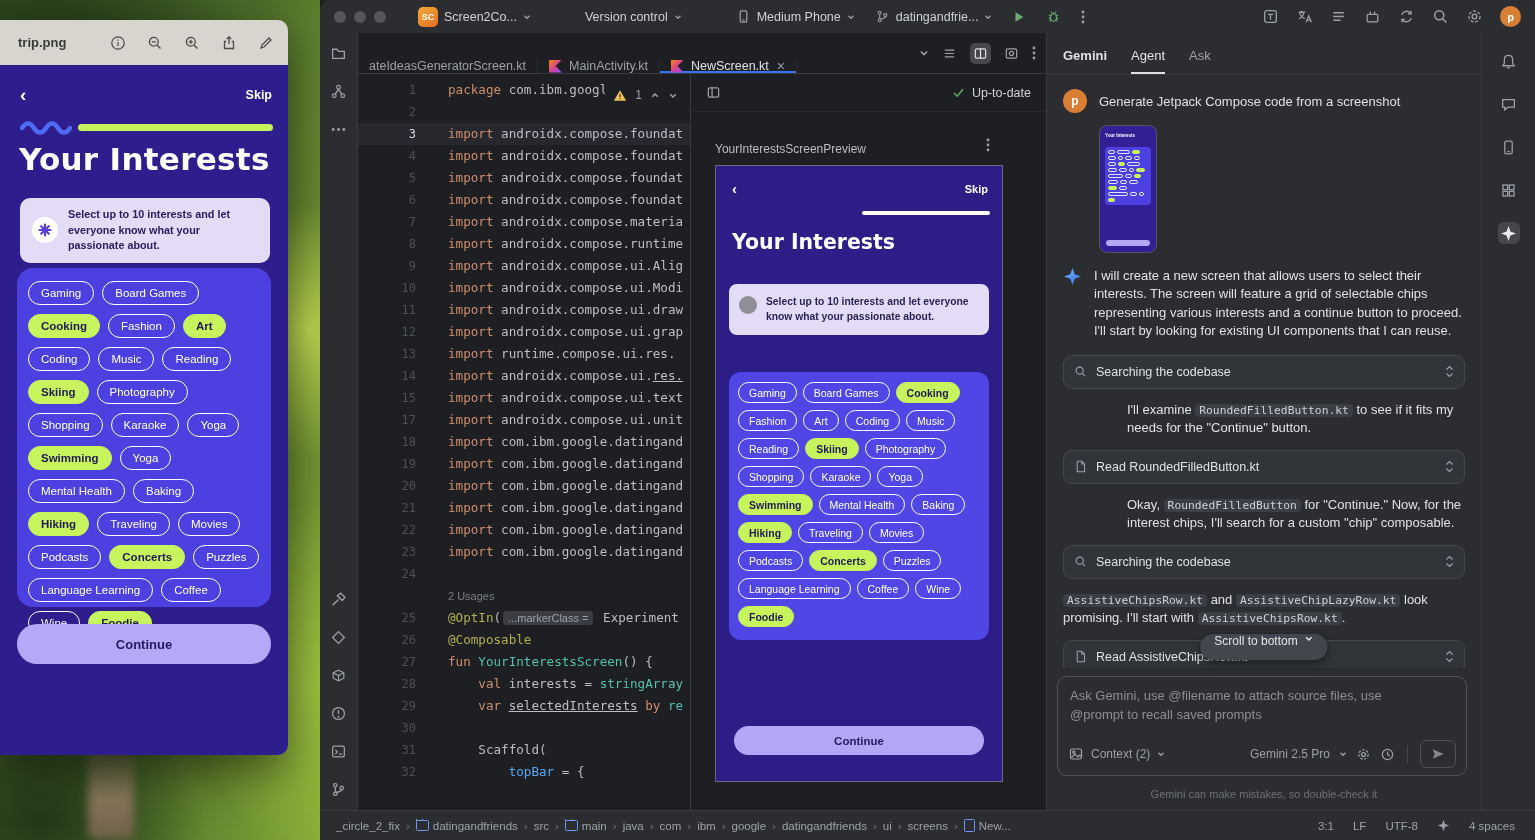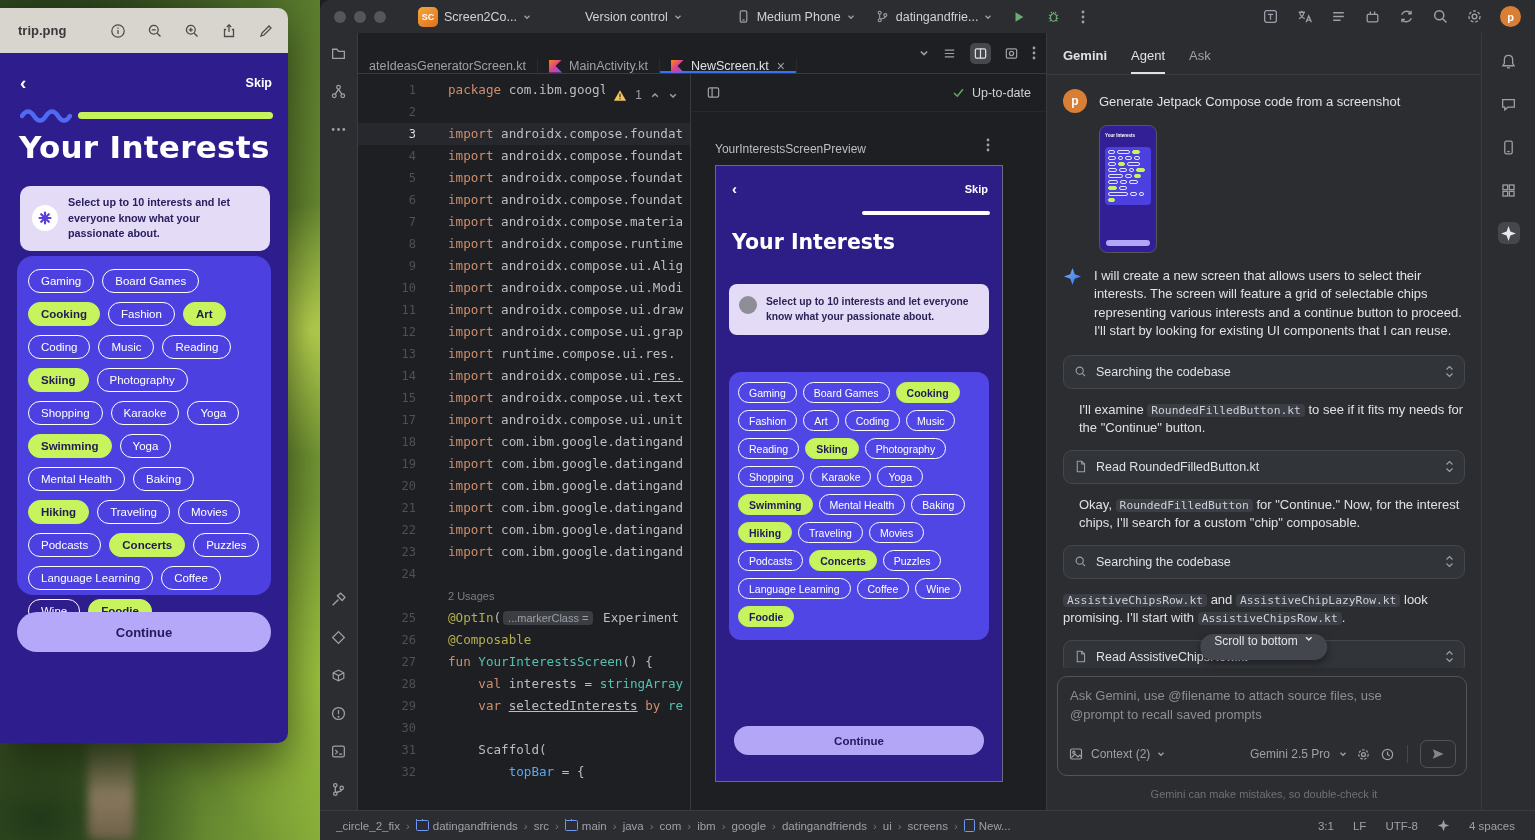--- a/index.html
+++ b/index.html
@@ -8,21 +8,21 @@
   svg{flex:none;display:block}
   
   .wallpaper{position:absolute;left:0;top:0;width:320px;height:840px;background:
     radial-gradient(140px 180px at 310px 330px,#b9d44f 0%,rgba(185,212,79,0) 70%),
     radial-gradient(200px 260px at 330px 680px,#9cc23e 0%,rgba(156,194,62,0) 70%),
     radial-gradient(220px 160px at 40px 820px,#22381a 0%,rgba(34,56,26,0) 75%),
     radial-gradient(260px 200px at 60px 60px,#1f3618 0%,rgba(31,54,24,0) 75%),
     linear-gradient(100deg,#3a5322 0%,#4c6b29 55%,#85aa38 100%);}
   .wallpaper::after{content:"";position:absolute;left:88px;bottom:0;width:46px;height:110px;
     background:linear-gradient(180deg,rgba(122,106,80,0),#8a7a5e 60%,#6d5f49);filter:blur(5px);border-radius:8px}
-  .ql{position:absolute;left:0;top:8px;width:288px;height:735px;border-radius:0 10px 10px 0;
+  .ql{position:absolute;left:0;top:20px;width:288px;height:735px;border-radius:0 10px 10px 0;
     overflow:hidden;box-shadow:0 18px 45px rgba(0,0,0,.5)}
   .ql-bar{height:45px;background:#d8d4ce;display:flex;align-items:center;padding:0 14px 0 18px;gap:20px}
   .ql-title{font-size:13px;font-weight:700;color:#3a3a3a;margin-right:auto}
   .ql-ic{width:17px;height:17px;display:flex;align-items:center;justify-content:center;color:#4b4b4b}
   .ql-img{position:relative;height:690px;background:#2e1d8c}
   
   .m-top{position:absolute;top:20px;left:20px;right:16px;display:flex;justify-content:space-between;align-items:center;color:#fff}
   .m-back{font-size:19px;font-weight:700;line-height:1}
   .m-skip{font-size:12.5px;font-weight:600}
   .m-prog{position:absolute;top:54px;left:20px;right:15px;display:flex;align-items:center;gap:6px}
@@ -123,21 +123,21 @@
     display:flex;align-items:center;justify-content:center;flex:none}
   .g-thumb{margin:12px 0 14px 36px;width:58px;height:128px;border:1px solid #55565c;border-radius:8px;
     background:#321f96;position:relative;padding:7px 5px;box-sizing:border-box;overflow:hidden}
   .t-title{font-size:9px;color:#fff;font-weight:800;transform:scale(.5);transform-origin:left top;white-space:nowrap}
   .t-chips{margin-top:4px;background:#4c41e0;border-radius:4px;padding:3px;display:flex;flex-wrap:wrap;gap:2px}
   .tchip{height:4px;border-radius:2px;border:1px solid rgba(255,255,255,.85);box-sizing:border-box}
   .tchip.sel{background:#c7f45c;border-color:#c7f45c}
   .t-btn{position:absolute;left:6px;right:6px;bottom:6px;height:6px;border-radius:3px;background:#b3a6f6}
   .g-intro{display:flex;gap:12px;margin-bottom:14px}
   .g-p{margin:0 0 12px;color:#dfe1e5;font-size:13px;line-height:1.42}
-  .g-p.ind{margin-left:16px}
+  .g-p.ind{margin-left:64px}
   .g-code{font-family:"DejaVu Sans Mono",monospace;font-size:11.3px;background:#3b3e44;padding:0 4px;border-radius:4px;color:#ced2d8}
   .g-tool{display:flex;align-items:center;gap:9px;height:32px;border:1px solid #45474d;border-radius:9px;
     background:#313439;padding:0 10px;margin:0 0 12px;color:#dfe1e5;font-size:12.5px}
   .g-exp{margin-left:auto}
   .g-scrollbtn{position:absolute;left:50%;bottom:150px;transform:translateX(-50%);background:#43464c;border-radius:13px;
     height:26px;display:flex;align-items:flex-start;gap:7px;padding:0 14px;color:#e2e4e8;font-size:12px;
     box-shadow:0 3px 8px rgba(0,0,0,.45);z-index:4;white-space:nowrap}
   .g-inputbox{position:absolute;left:10px;right:14px;bottom:34px;height:100px;border:1px solid #505359;border-radius:10px;
     padding:10px 12px;box-sizing:border-box;background:#2b2d30;z-index:5}
   .g-ph{color:#8c8e94;font-size:13px;line-height:1.45;width:92%}

